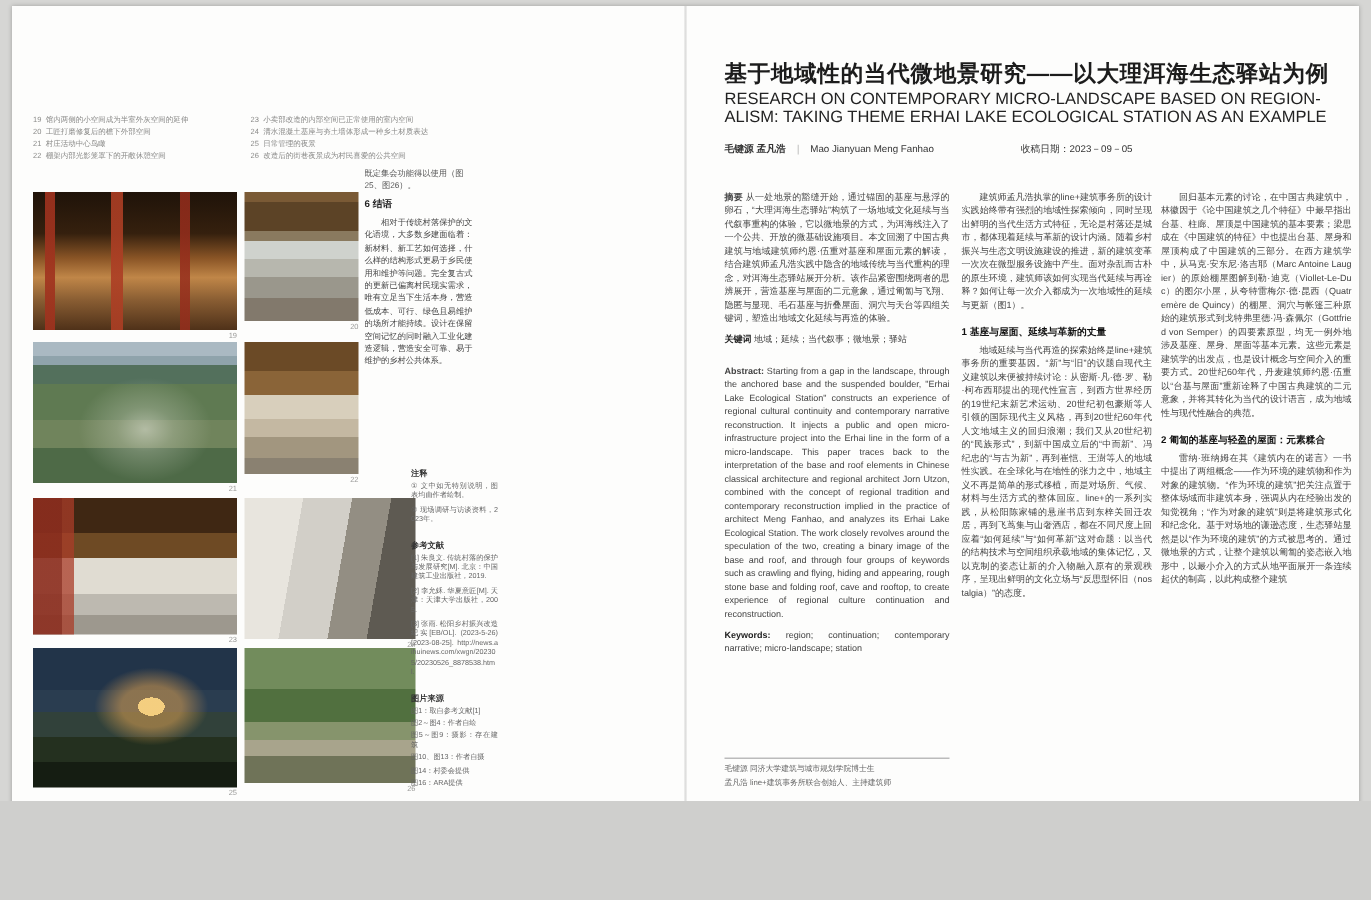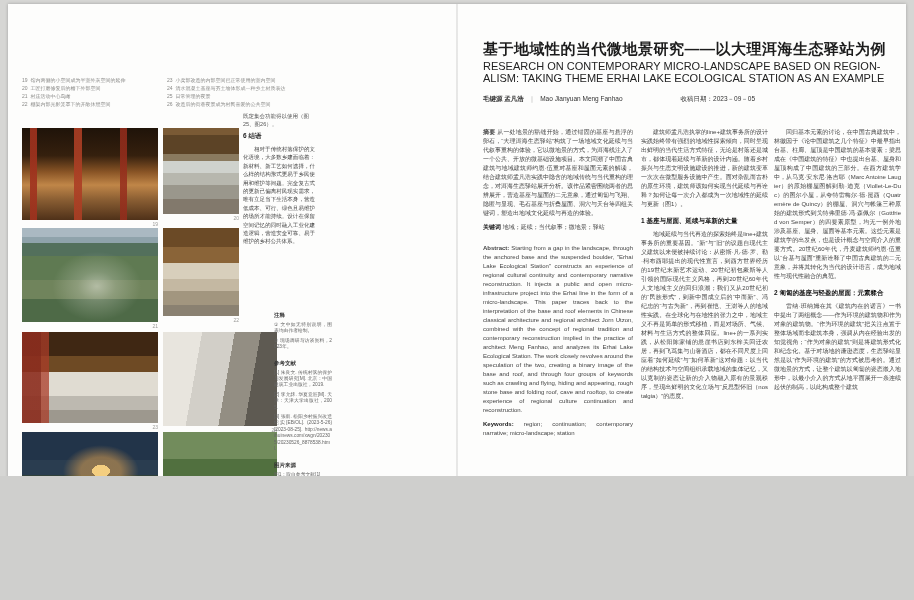--- a/index.html
+++ b/index.html
@@ -1,17 +1,17 @@
 <!DOCTYPE html>
 <html><head>
 <meta charset="utf-8">
 <style>
   html,body{margin:0;padding:0;}
   body{font-family:"Liberation Sans","DejaVu Sans",sans-serif;background:#cfcfcd;}
-  .canvas{position:relative;width:914px;height:476px;background:#d6d6d4;overflow:hidden;}
+  .canvas{position:relative;width:914px;height:534px;background:#d6d6d4;overflow:hidden;}
   .spread{position:absolute;left:8px;top:4px;width:898px;height:584px;background:#fdfdfc;box-shadow:0 0 3px rgba(0,0,0,.25);}
   .gutter{position:absolute;left:456px;top:4px;width:2px;height:584px;background:linear-gradient(90deg,rgba(0,0,0,.05),rgba(0,0,0,.12),rgba(0,0,0,.05));}
 
   
   .cap-col{position:absolute;width:145px;font-size:5px;line-height:8px;color:#8a8a88;}
   .cap-col-1{left:22px;top:76px;}
   .cap-col-2{left:167px;top:76px;}
   .cap-line{display:flex;gap:3px;white-space:nowrap;overflow:hidden;}
   .cap-num{flex:0 0 auto;}
   figure{margin:0;position:absolute;}

